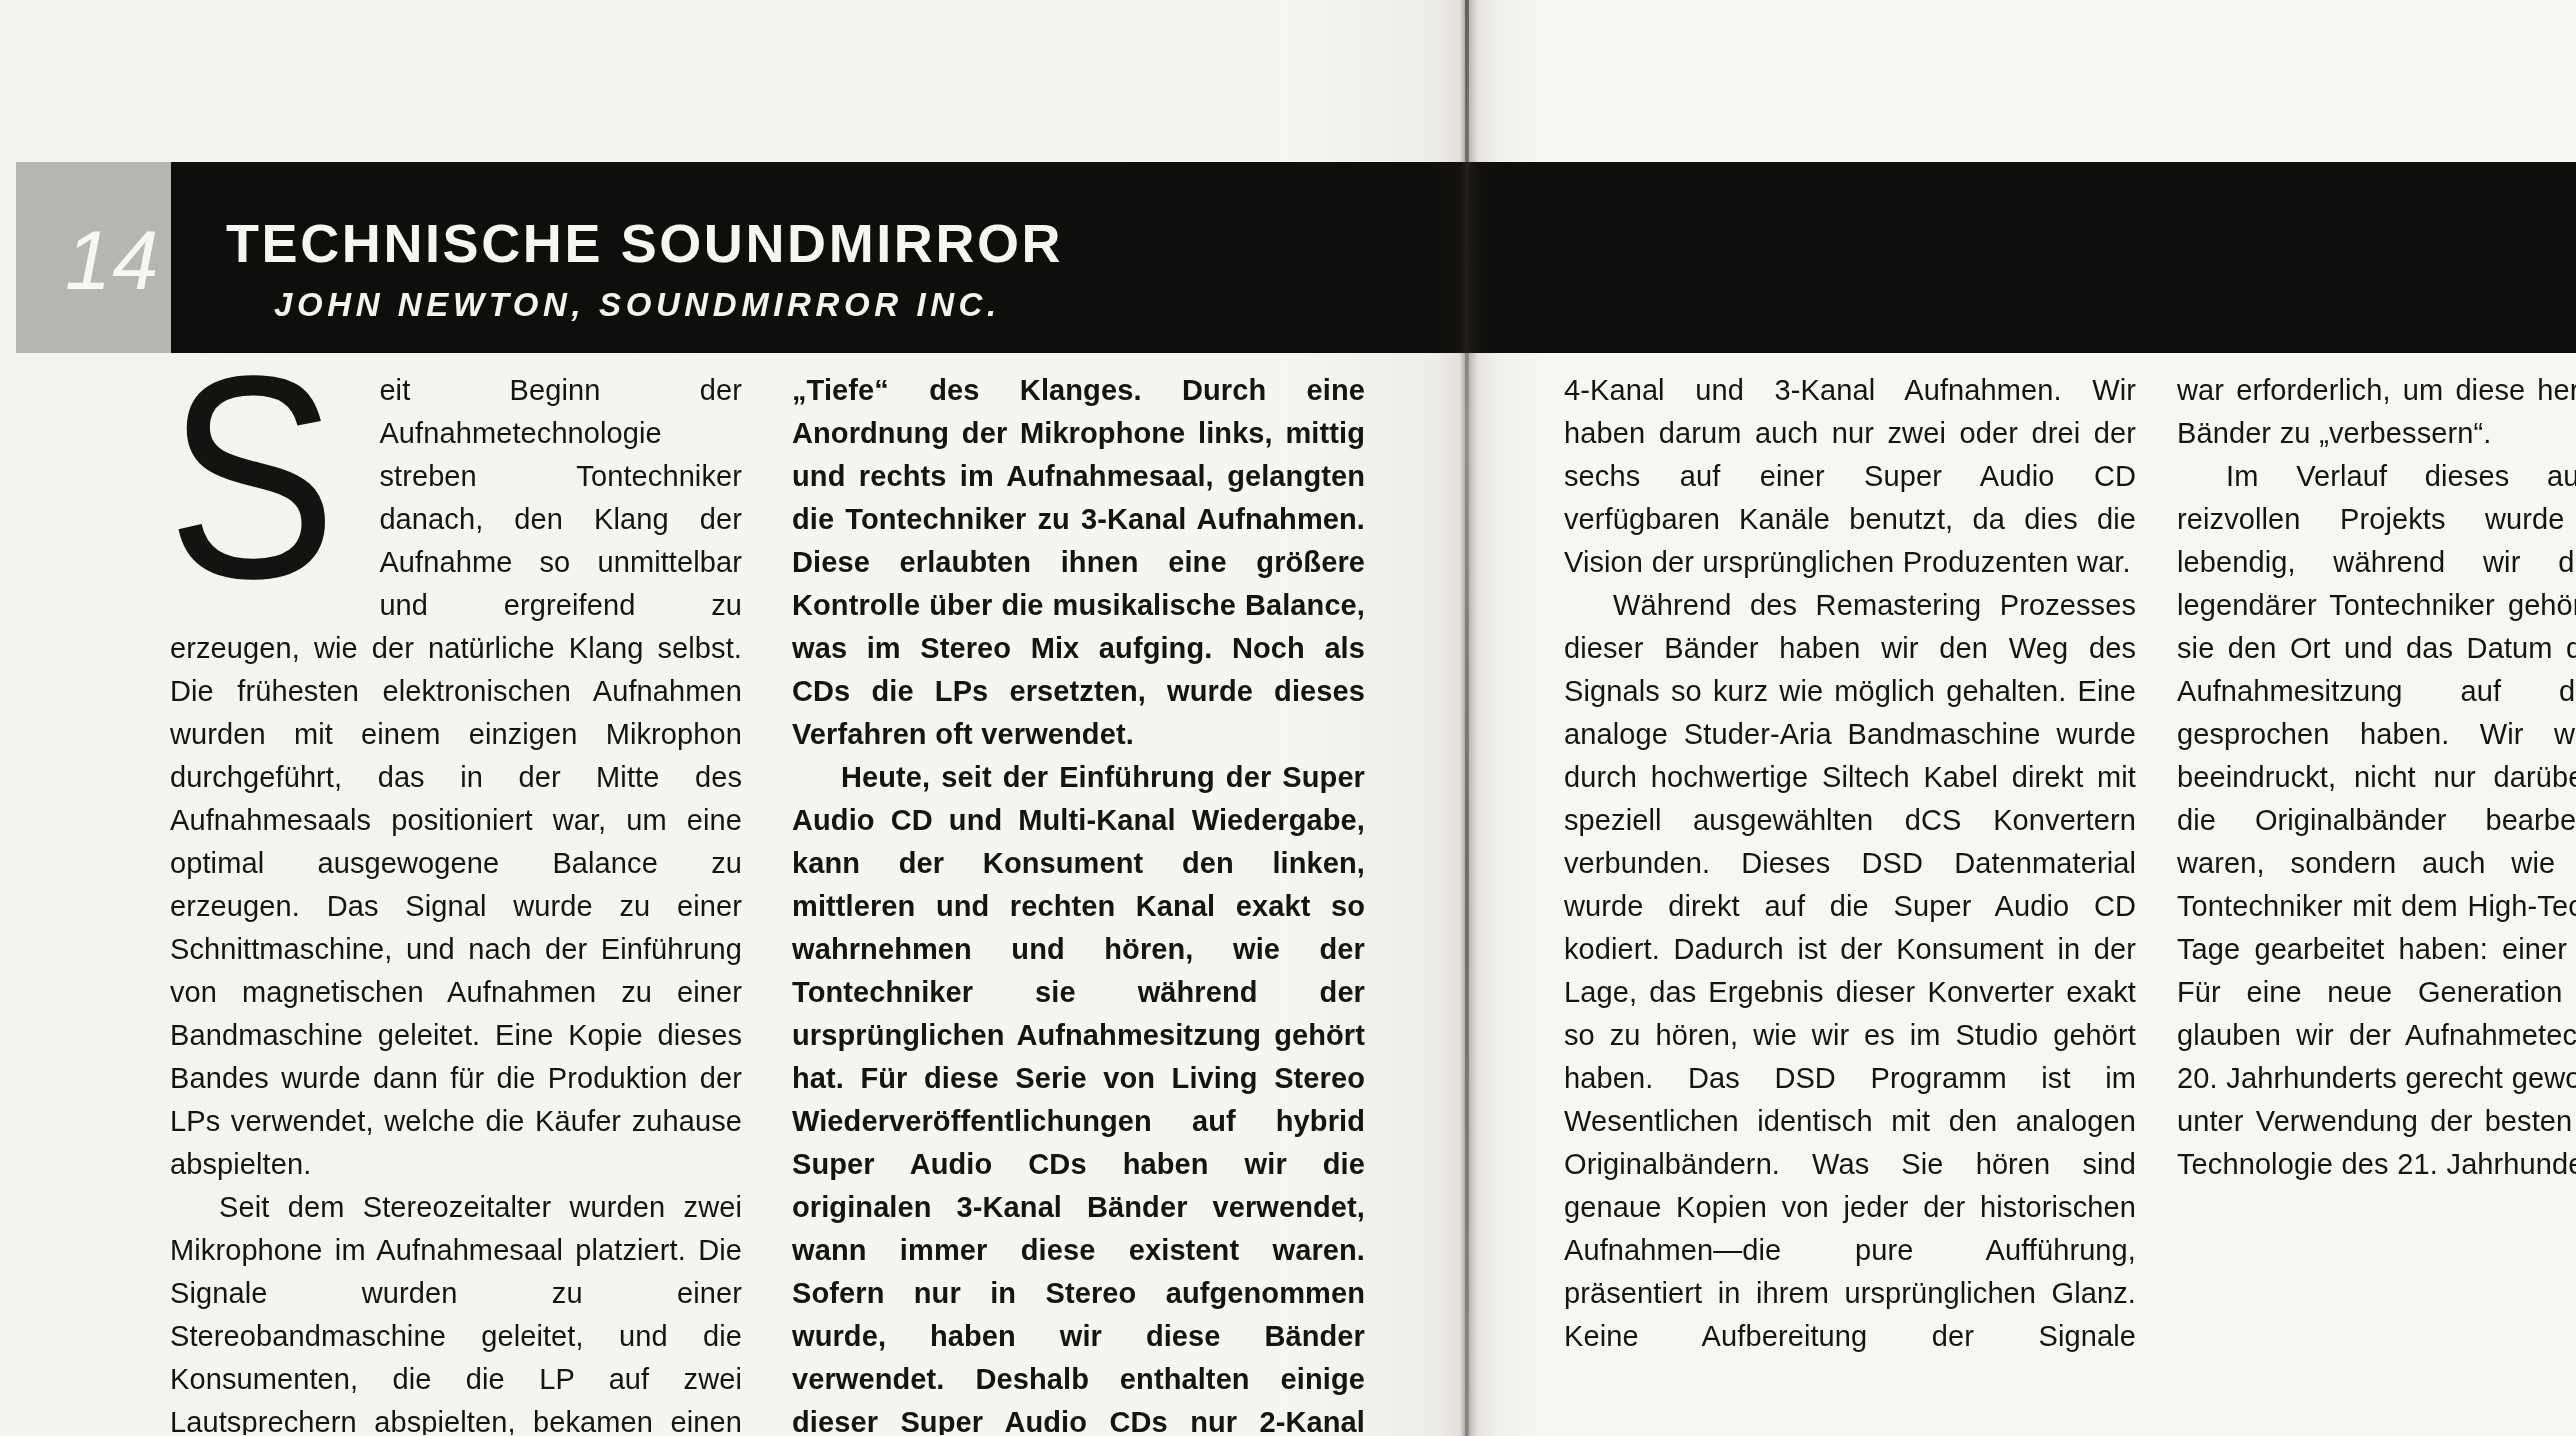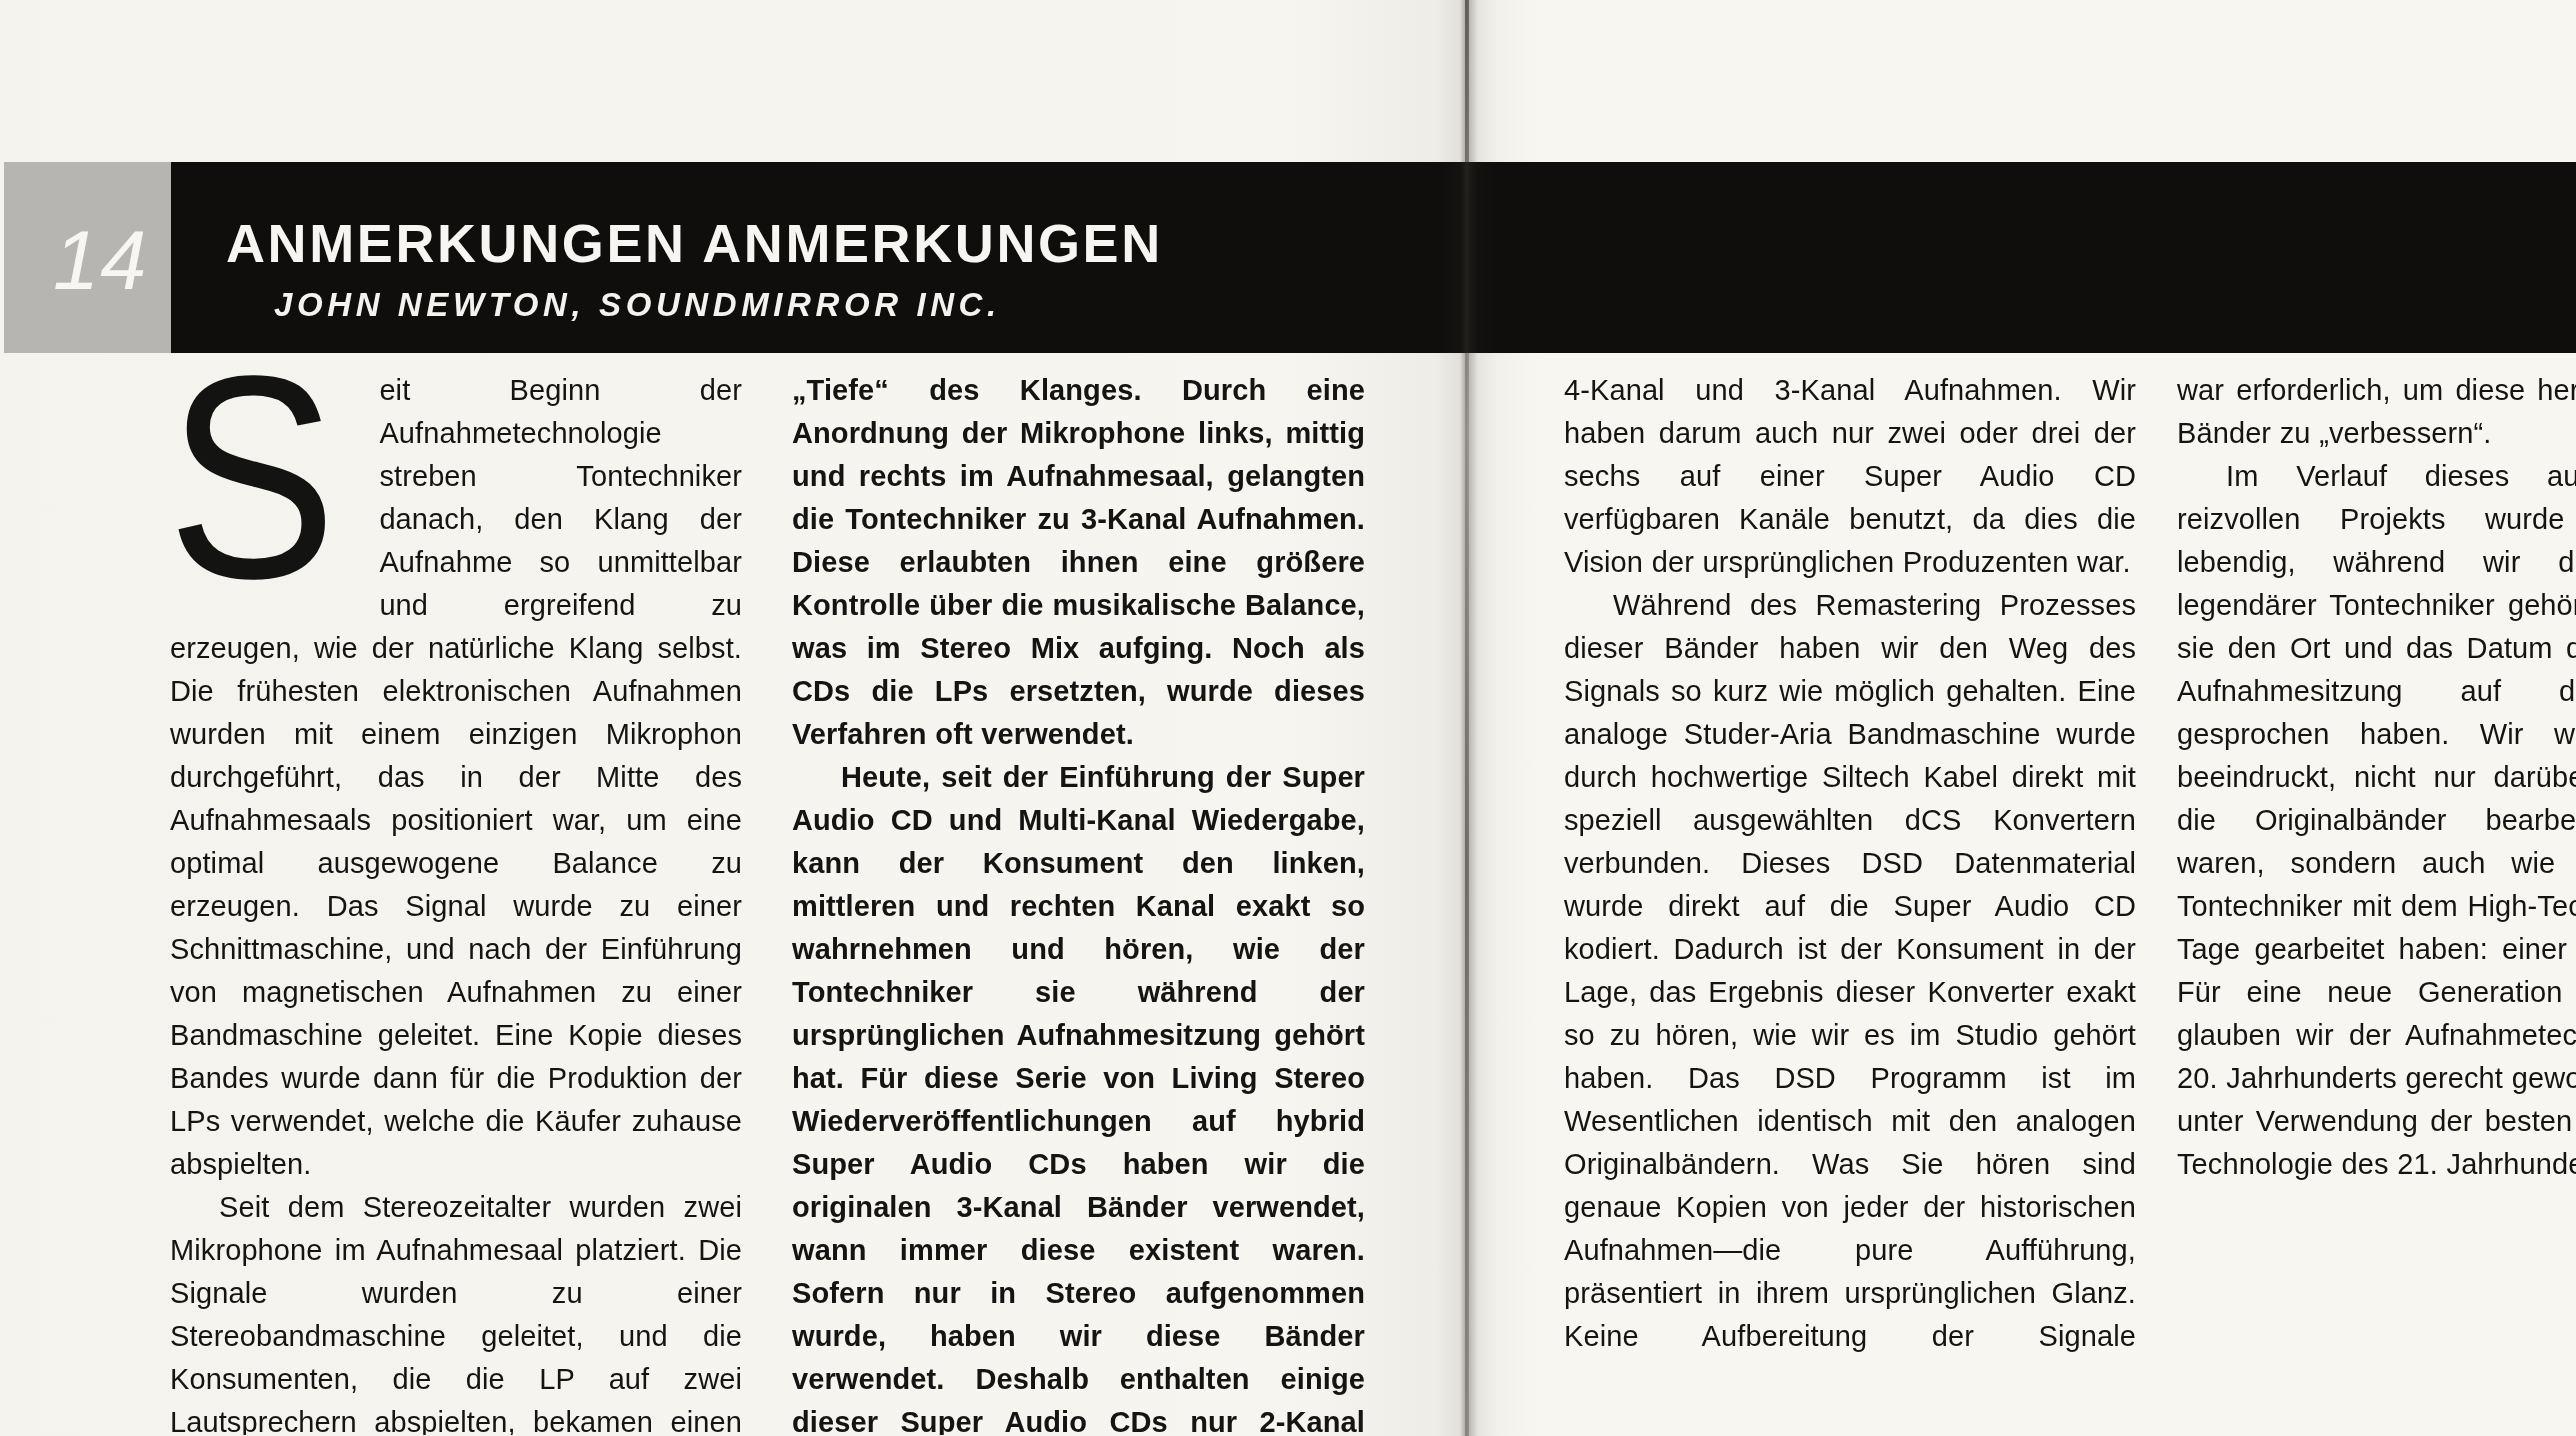--- a/index.html
+++ b/index.html
@@ -8,21 +8,21 @@
     position:relative;
     width:2932px;height:1437px;
     background:linear-gradient(90deg,#f5f3ee 0%,#f7f5f0 44%,#edebe6 49.8%,#f8f6f1 52.5%,#f8f6f1 100%);
     overflow:hidden;
     font-family:"Liberation Sans","DejaVu Sans",sans-serif;
     color:#141413;
   }
   
   .band{position:absolute;left:0;top:162px;width:2932px;height:191px;}
   .tab{position:absolute;top:0;height:100%;background:#b6b5b1;}
-  .tab.left{left:4px;width:171px;padding-left:32px;}
+  .tab.left{left:16px;width:171px;padding-left:32px;}
   .pagenum{
     position:absolute;top:50%;transform:translateY(-47%);
     font-size:83px;font-style:italic;color:#f7f6f2;
     letter-spacing:1px;line-height:1;font-weight:400;
   }
   .tab.left .pagenum{left:49px;}
   .bar{position:absolute;left:171px;top:0;width:2628px;height:100%;background:#0f0e0c;}
   .bar-inner{position:absolute;left:55px;top:54px;}
   .title{
     font-size:54px;font-weight:bold;color:#f6f5f1;
@@ -72,21 +72,21 @@
 <body>
 
 <div class="spread">
 
   <div class="band">
     <div class="tab left">
       <span class="pagenum">14</span>
     </div>
     <div class="bar">
       <div class="bar-inner">
-        <div class="title">ANMERKUNGEN ANMERKUNGEN</div>
+        <div class="title">TECHNISCHE SOUNDMIRROR</div>
         <div class="subtitle">JOHN NEWTON, SOUNDMIRROR INC.</div>
       </div>
     </div>
 
   </div>
 
   <div class="fold"></div>
   <div class="fold-line"></div>
 
   <div class="col c1">

